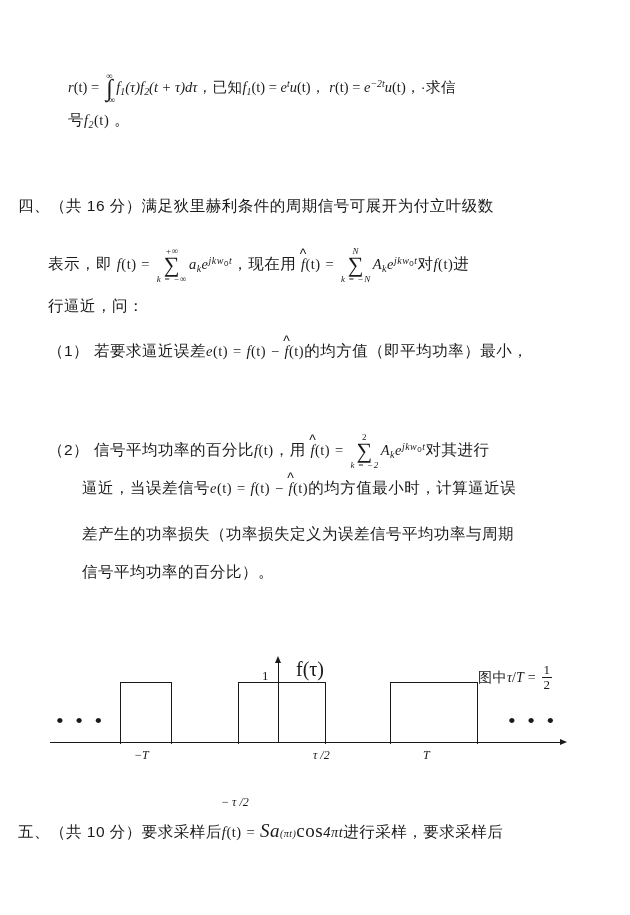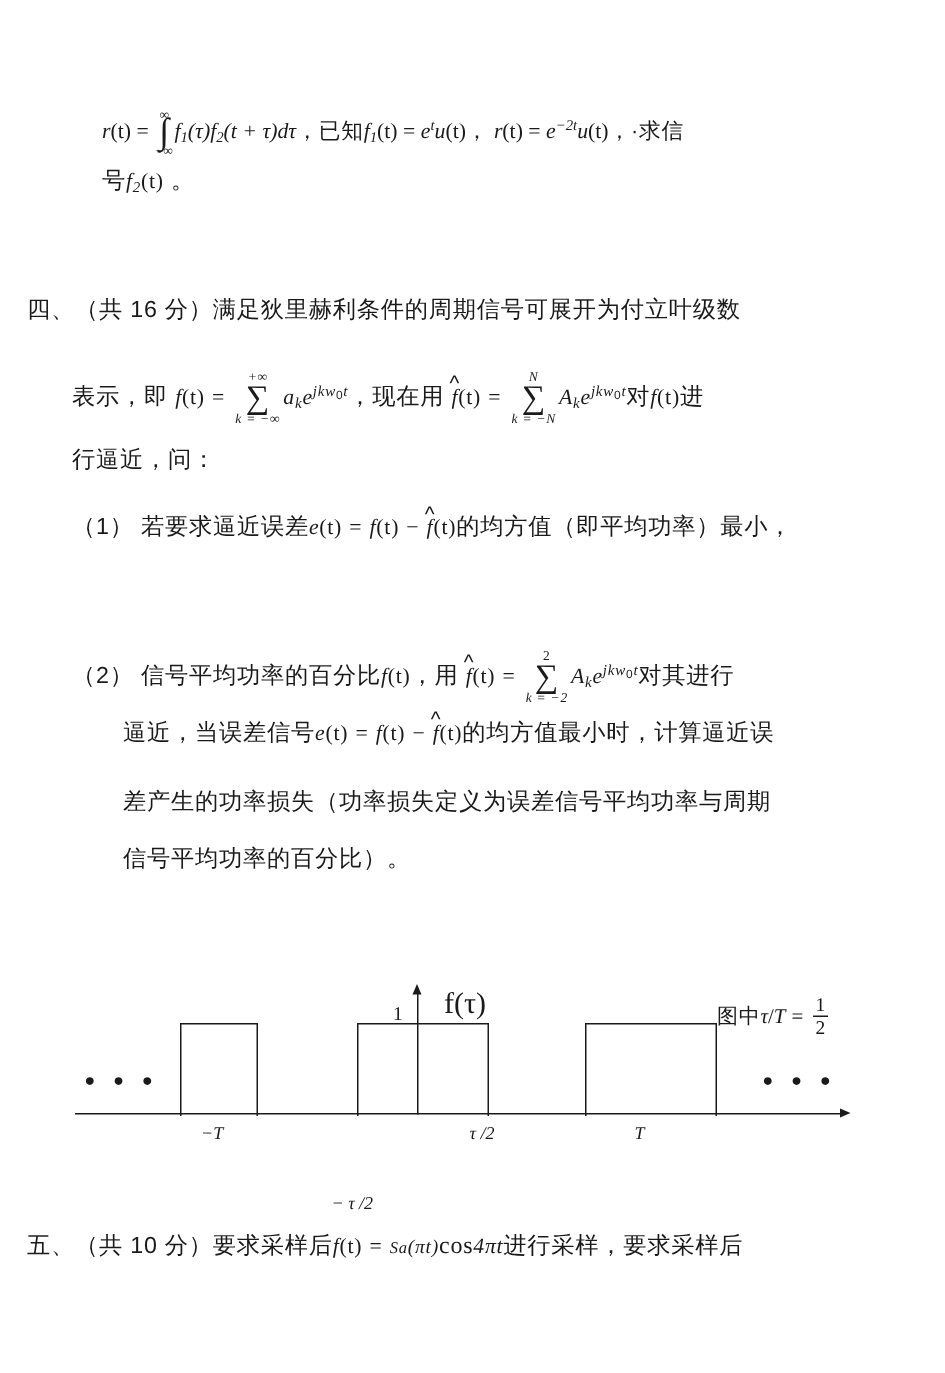--- a/index.html
+++ b/index.html
@@ -330,18 +330,18 @@
         <span class="num">1</span>
         <span class="den">2</span>
       </span>
     </div>
   </div>
 
   <div class="blk cn" style="left:18px; top:820px; width:600px;">
     <span class="line">
       <span>五、</span><span>（共 10 分）</span><span>要求采样后</span><span class="mi" style="font-size:14.5px;">f</span><span class="mr" style="font-size:14.5px;">(t)</span>
       <span class="mr" style="font-size:14.5px;">=</span>
-      <span class="mi" style="font-size:11px;font-family:Liberation Serif, serif;">Sa</span><span class="mi" style="font-size:13px;">(πt)</span><span class="mr" style="font-size:16px;">cos</span><span class="mi" style="font-size:14.5px;">4πt</span><span>进行采样，要求采样后</span>
+      <span class="mi" style="font-size:19px;font-family:Liberation Serif, serif;">Sa</span><span class="mi" style="font-size:10px;">(πt)</span><span class="mr" style="font-size:19px;">cos</span><span class="mi" style="font-size:14.5px;">4πt</span><span>进行采样，要求采样后</span>
     </span>
   </div>
 
 
 </div>
 
 </body></html>

